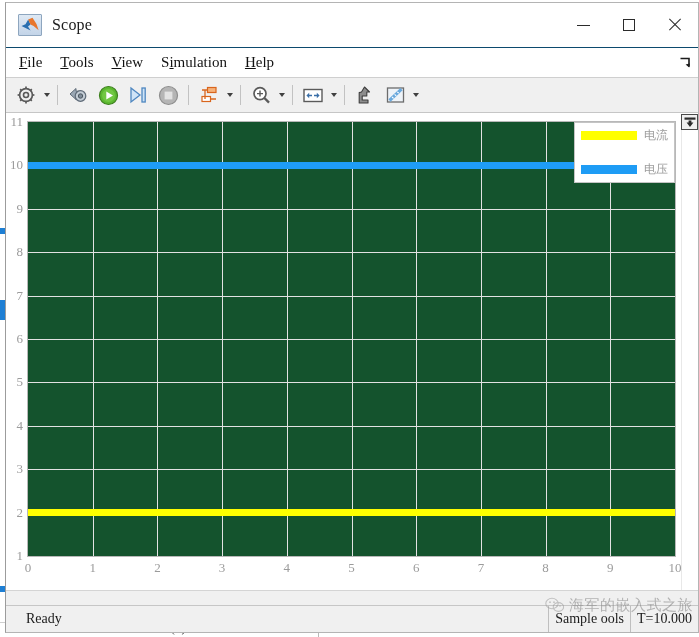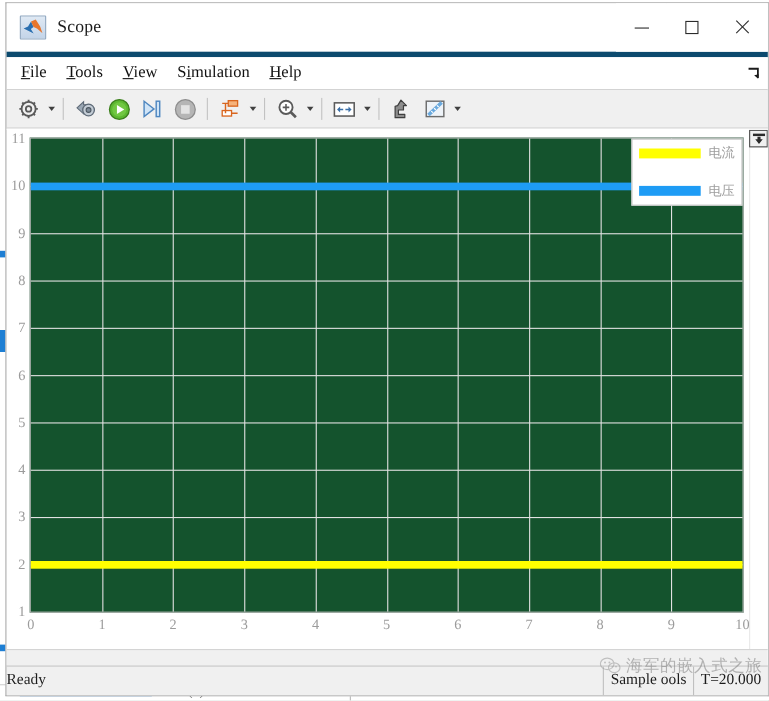--- a/index.html
+++ b/index.html
@@ -42,21 +42,21 @@
     border:1px solid #b4b4b4;
     border-left:1px solid #9c9c9c;
     box-sizing:border-box;
     display:flex;flex-direction:column;
   }
 
   
   .titlebar{
     height:44px;min-height:44px;background:#ffffff;
     display:flex;align-items:center;position:relative;
-    border-bottom:5px solid #0c4a6e;
+    border-bottom:1px solid #0c4a6e;
   }
   .title-icon{
     margin-left:12px;width:22px;height:20px;position:relative;
     background:linear-gradient(#dfe9f4,#c3d4e8);
     border:1px solid #8ea6bf;border-radius:1px;
     overflow:hidden;
   }
   .title-icon .membrane{
     position:absolute;left:2px;top:2px;width:18px;height:15px;
   }
@@ -175,21 +175,21 @@
     border-top:1px solid #d4d4d4;
   }
 
   
   .statusbar{
     height:26px;min-height:26px;background:#f0f0f0;
     border-top:1px solid #c6c6c6;
     display:flex;align-items:center;position:relative;
   }
   .status-ready{
-    margin-left:0;font-size:14px;color:#1b1b1b;
+    margin-left:20px;font-size:14px;color:#1b1b1b;
     font-family:"Liberation Serif", serif;
   }
   .status-right{
     position:absolute;right:0px;top:0;height:26px;display:flex;align-items:stretch;
   }
   .status-cell{
     display:flex;align-items:center;padding:0 6px;
     font-size:14px;color:#1b1b1b;font-family:"Liberation Serif", serif;
     border-left:1px solid #bfbfbf;white-space:nowrap;
   }
@@ -432,21 +432,21 @@
     </div>
 
     <div class="rail-right"></div>
     <div class="rail-bottom"></div>
   </div>
 
   <div class="statusbar">
     <div class="status-ready">Ready</div>
     <div class="status-right">
       <div class="status-cell">Sample ools</div>
-      <div class="status-cell">T=20.000</div>
+      <div class="status-cell">T=10.000</div>
     </div>
   </div>
 </div>
 
 <div class="watermark">
   <svg width="20" height="17" viewBox="0 0 20 17">
     <ellipse cx="7" cy="6.5" rx="6.2" ry="5.2" fill="none" stroke="#9a9a9a" stroke-width="1.1"></ellipse>
     <ellipse cx="13.4" cy="10" rx="5.2" ry="4.4" fill="none" stroke="#9a9a9a" stroke-width="1.1"></ellipse>
     <circle cx="5" cy="5.2" r="0.9" fill="#9a9a9a"></circle>
     <circle cx="9" cy="5.2" r="0.9" fill="#9a9a9a"></circle>

